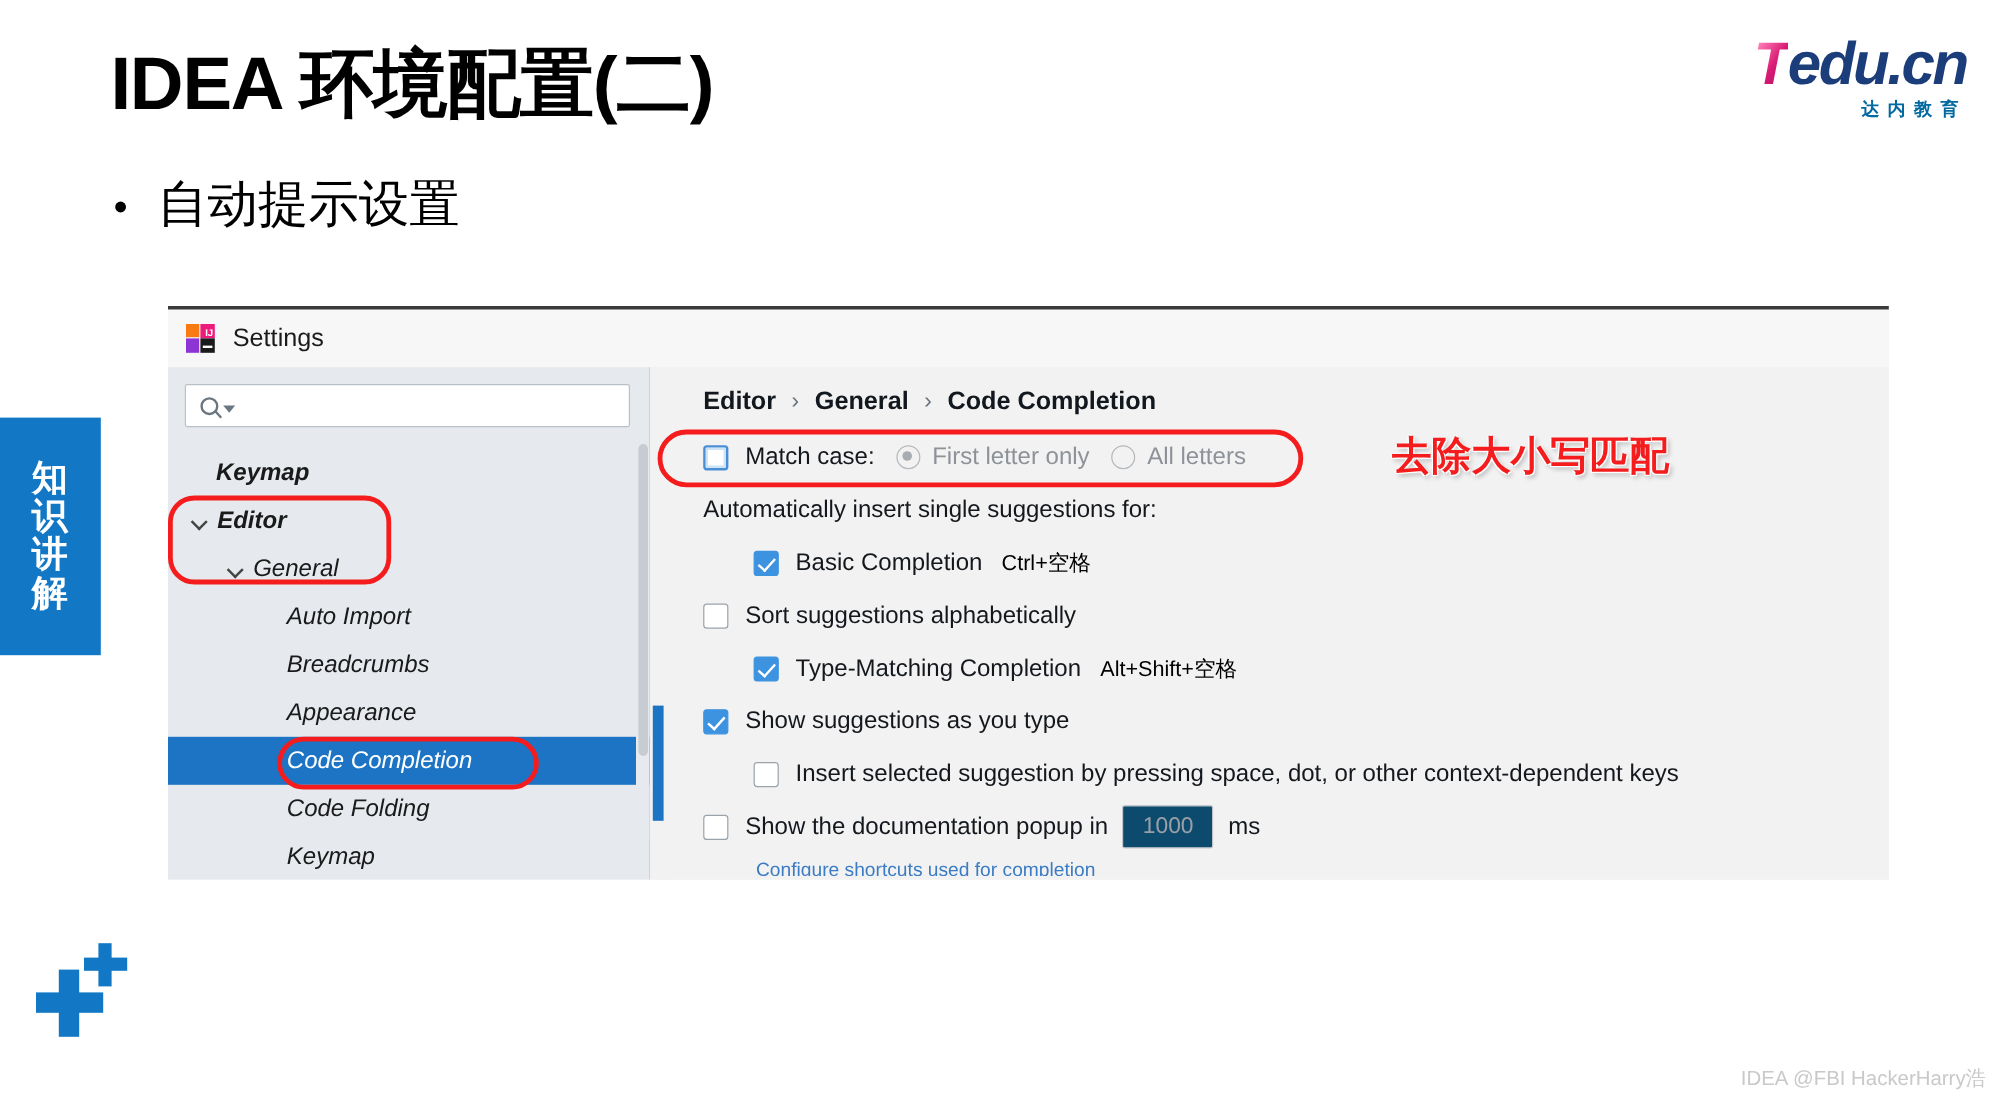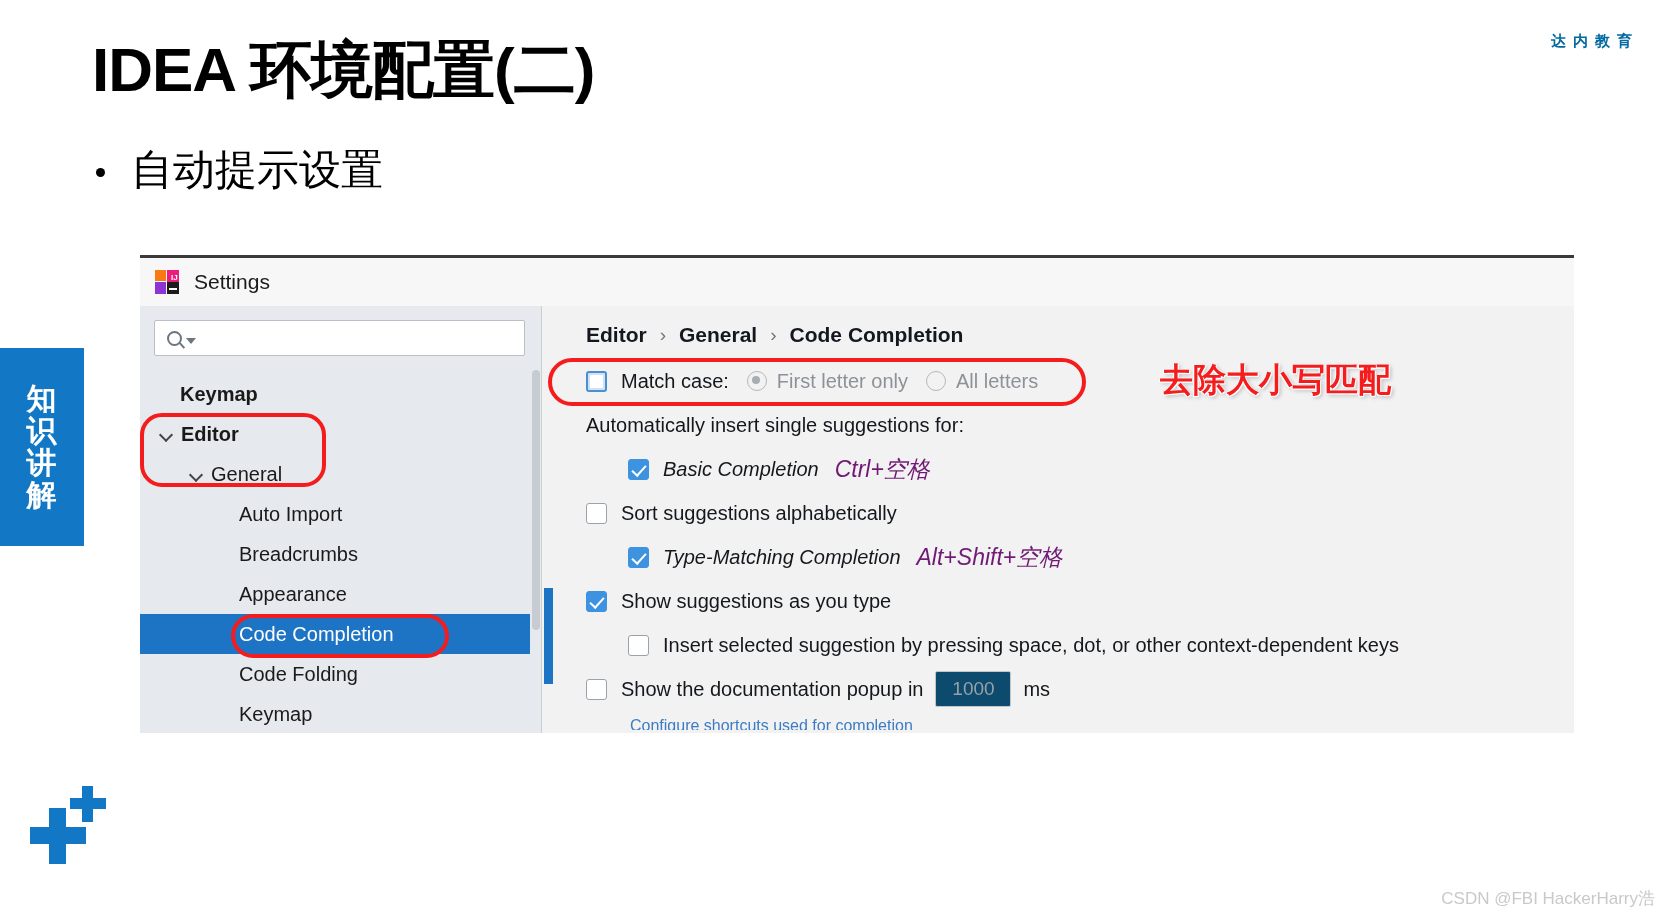--- a/index.html
+++ b/index.html
@@ -95,21 +95,21 @@
   }
   .mag { width: 15px; height: 15px; border: 2px solid #6b7780; border-radius: 50%; position: relative; }
   .mag::after {
     content: ""; position: absolute; width: 2px; height: 7px; background: #6b7780;
     right: -3px; bottom: -5px; transform: rotate(-42deg);
   }
   .caret-dn {
     width: 0; height: 0; border-left: 5px solid transparent; border-right: 5px solid transparent;
     border-top: 6px solid #6b7780; margin-top: 5px;
   }
-  .tree-list { margin-top: 18px; }
+  .tree-list { margin-top: 18px; font-style: italic; }
   .tree-item {
     height: 40px; display: flex; align-items: center;
     font-size: 20px; color: #1a1a1a; position: relative;
   }
   .tree-item.bold { font-weight: bold; }
   .tree-item.selected { background: #1d74c4; color: #fff; }
   .chev {
     width: 13px; height: 13px; flex: none; margin-right: 8px;
     position: relative;
   }
@@ -133,21 +133,21 @@
 
   .crumb {
     display: flex; align-items: center; gap: 13px;
     font-size: 21px; font-weight: bold; color: #13181f;
     padding: 17px 0 0 44px;
   }
   .crumb .sep { font-weight: normal; color: #6d7680; font-size: 19px; }
 
   .opts { padding: 12px 0 0 44px; }
   .opt-row { display: flex; align-items: center; height: 44px; font-size: 20px; color: #14181d; }
-  .opt-row.indent1 { padding-left: 42px; font-style: italic; }
+  .opt-row.indent1 { padding-left: 42px; }
   .opt-row.indent2 { padding-left: 42px; }
 
   .cbx {
     width: 21px; height: 21px; border: 1.6px solid #9aa2aa; background: #fff;
     border-radius: 3px; flex: none; margin-right: 14px; position: relative;
   }
   .cbx.checked { background: #3d93e0; border-color: #3d93e0; }
   .cbx.checked::after {
     content: ""; position: absolute; left: 6px; top: 2px; width: 6px; height: 12px;
     border-right: 2.6px solid #fff; border-bottom: 2.6px solid #fff; transform: rotate(42deg);
@@ -156,21 +156,21 @@
 
   .radio {
     width: 20px; height: 20px; border: 1.8px solid #b3b8bd; border-radius: 50%;
     flex: none; margin-right: 10px; margin-left: 18px; position: relative; background: #f2f2f2;
   }
   .radio.on::after {
     content: ""; position: absolute; left: 4px; top: 4px; width: 8px; height: 8px;
     border-radius: 50%; background: #a8adb2;
   }
   .muted { color: #8d9298; }
-  .shortcut { color: #701a75; margin-left: 16px; font-size: 23px; }
+  .shortcut { color: #000000; margin-left: 16px; font-size: 18px; }
 
   .num-field {
     width: 76px; height: 36px; background: #0c4a6e; border: 1px solid #c2c6cb;
     border-radius: 2px; display: flex; align-items: center; justify-content: center;
     color: #9aa0a6; font-size: 19px; margin: 0 12px;
   }
   .link-cut {
     padding-left: 44px; margin-top: 6px; color: #3b7cc4; font-size: 16px;
     height: 13px; overflow: hidden;
   }
@@ -194,20 +194,23 @@
 <div class="slide">
 
   <div class="slide-title">IDEA 环境配置(二)</div>
 
   <div class="bullet-row">
     <span class="bullet-dot"></span>
     <span class="bullet-text">自动提示设置</span>
   </div>
 
   <div class="logo">
+    <div class="logo-main">
+      <span class="logo-t">T</span><span>edu.cn</span>
+    </div>
     <div class="logo-sub">达内教育</div>
   </div>
 
   <div class="side-badge">
     <span>知</span>
     <span>识</span>
     <span>讲</span>
     <span>解</span>
   </div>
 
@@ -349,14 +352,14 @@
 
   <div class="red-note">去除大小写匹配</div>
 
   <div class="plus-deco">
     <span class="plus plus-big-h"></span>
     <span class="plus plus-big-v"></span>
     <span class="plus plus-sm-h"></span>
     <span class="plus plus-sm-v"></span>
   </div>
 
-  <div class="watermark">CSDN @FBI HackerHarry浩</div>
+  <div class="watermark">IDEA @FBI HackerHarry浩</div>
 </div>
 
 </body></html>

